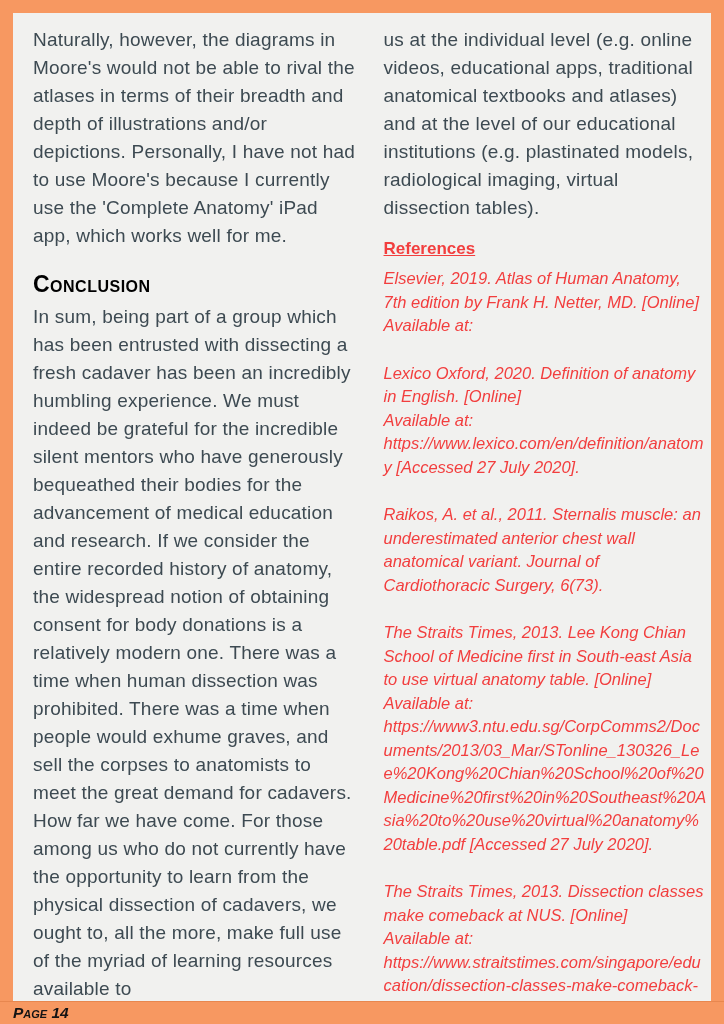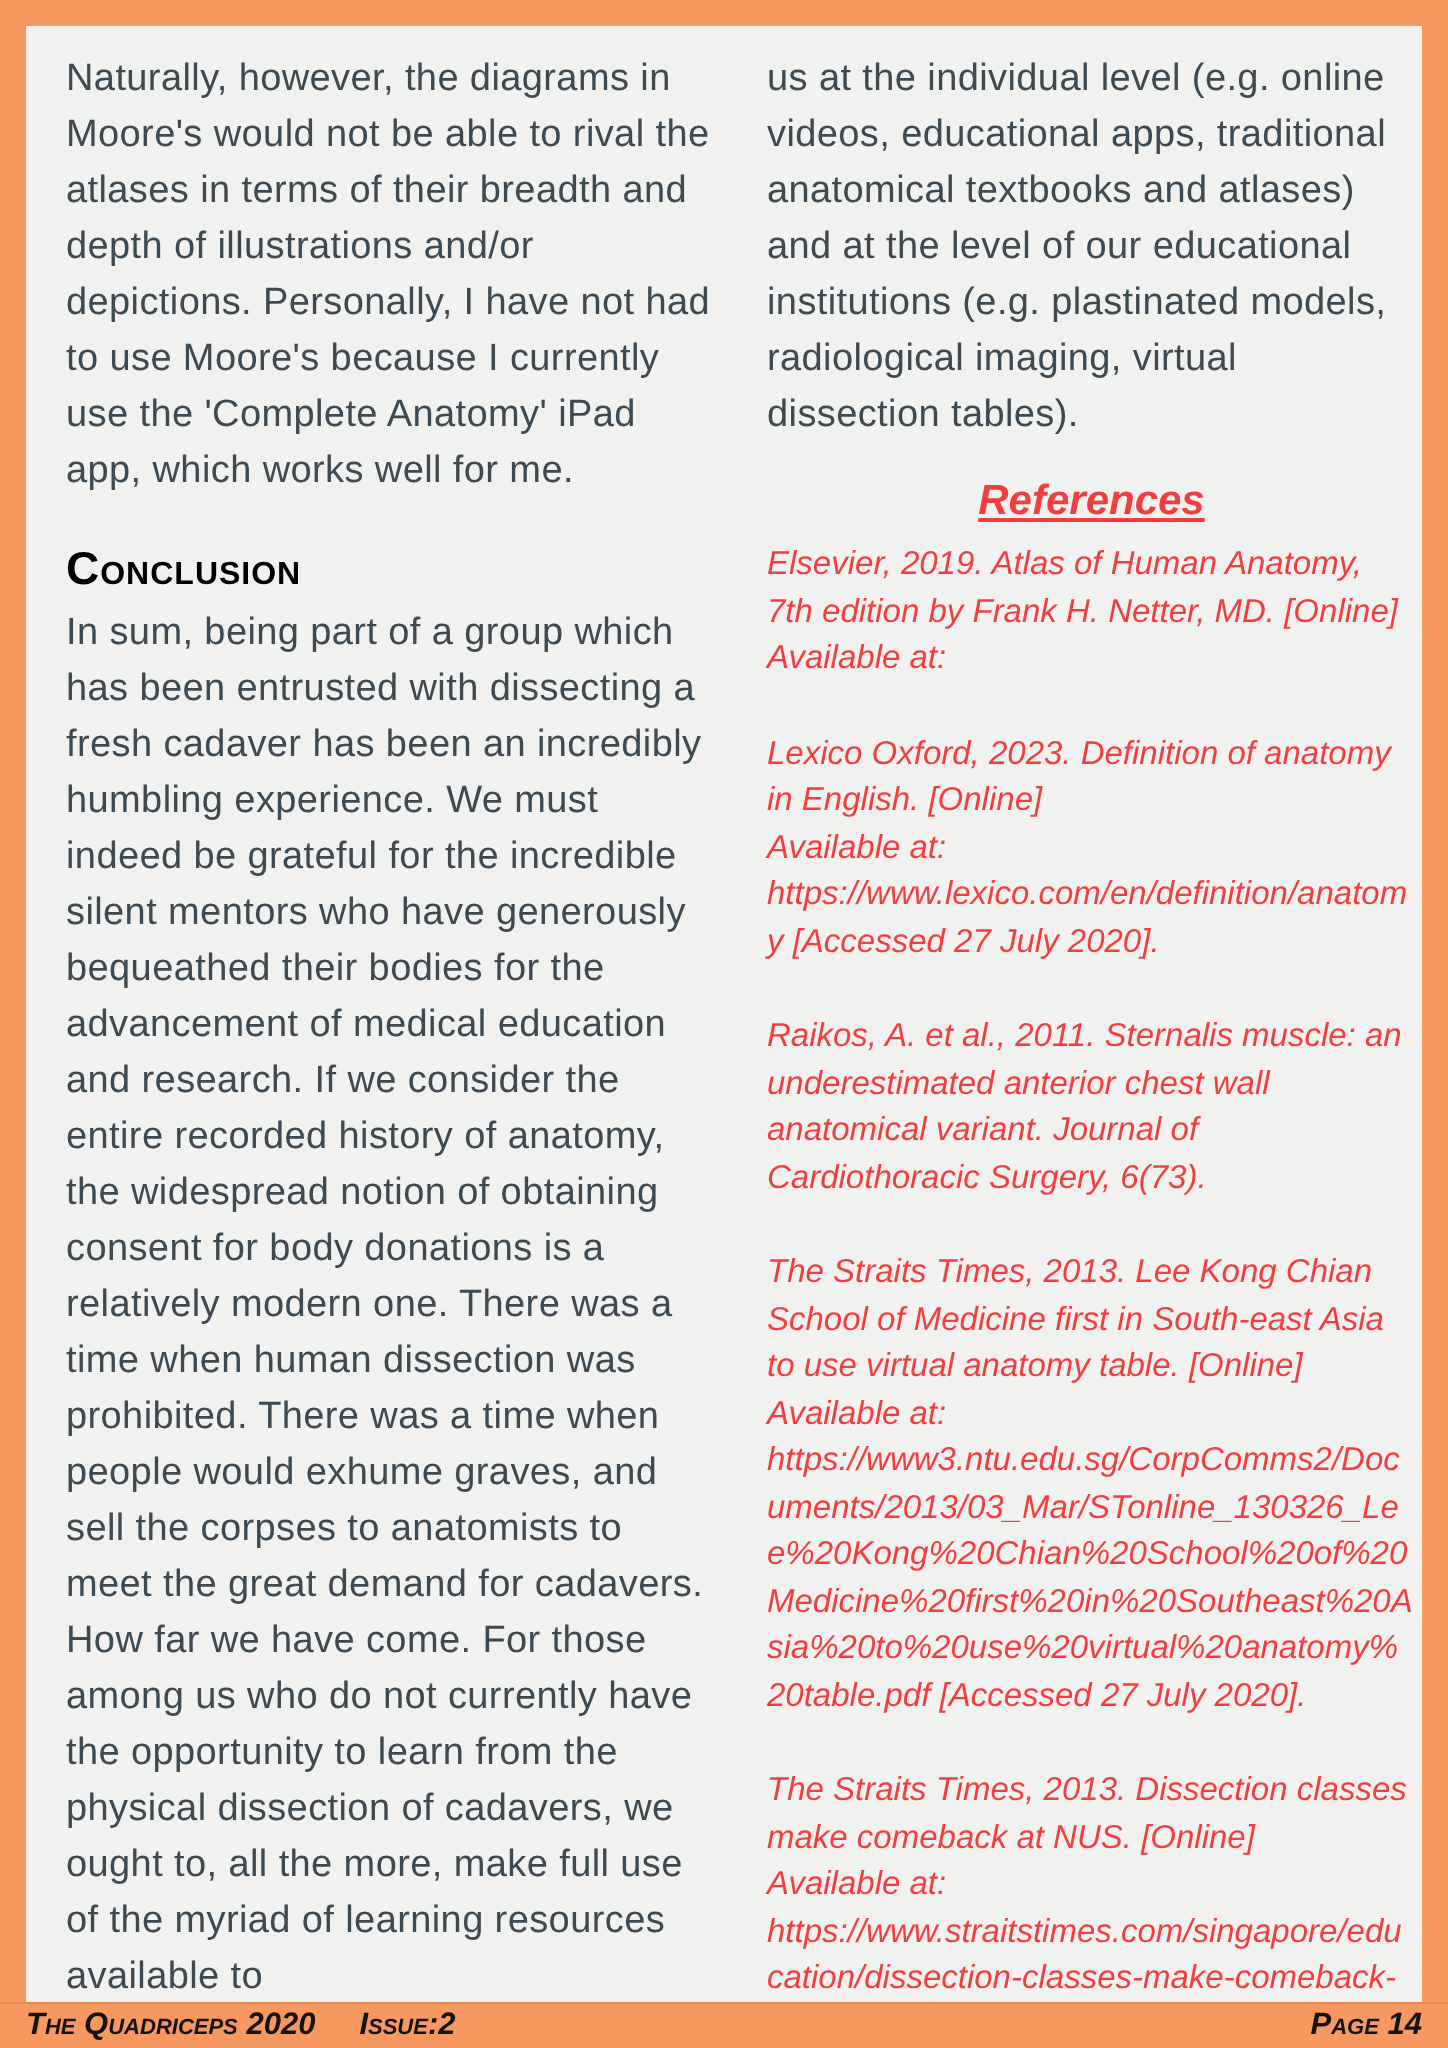--- a/index.html
+++ b/index.html
@@ -31,25 +31,23 @@
     color: #000000;
     font-variant: small-caps;
     font-weight: 800;
     font-size: 23px;
     letter-spacing: 0.5px;
     margin: 21px 0 5px 0;
   }
   .refs-heading {
     color: #F23E3E;
     font-weight: 700;
-    font-style: italic;
-    font-size: 21px;
+    font-size: 17px;
     text-decoration: underline;
     margin: 17px 0 8px 0;
-    text-align: center;
   }
   .ref {
     color: #F23E3E;
     font-style: italic;
     font-size: 16.5px;
     line-height: 23.5px;
     margin: 0 0 24px 0;
   }
   .ref div { overflow-wrap: anywhere; word-break: break-word; }
   .footer {
@@ -85,21 +83,21 @@
     <p class="body-text">us at the individual level (e.g. online videos, educational apps, traditional anatomical textbooks and atlases) and at the level of our educational institutions (e.g. plastinated models, radiological imaging, virtual dissection tables).</p>
 
     <h3 class="refs-heading">References</h3>
 
     <div class="ref">
       <div>Elsevier, 2019. Atlas of Human Anatomy, 7th edition by Frank H. Netter, MD. [Online]</div>
       <div>Available at:</div>
     </div>
 
     <div class="ref">
-      <div>Lexico Oxford, 2023. Definition of anatomy in English. [Online]</div>
+      <div>Lexico Oxford, 2020. Definition of anatomy in English. [Online]</div>
       <div>Available at:</div>
       <div>https://www.lexico.com/en/definition/anatomy [Accessed 27 July 2020].</div>
     </div>
 
     <div class="ref">
       <div>Raikos, A. et al., 2011. Sternalis muscle: an underestimated anterior chest wall anatomical variant. Journal of Cardiothoracic Surgery, 6(73).</div>
     </div>
 
     <div class="ref">
       <div>The Straits Times, 2013. Lee Kong Chian School of Medicine first in South-east Asia to use virtual anatomy table. [Online]</div>
@@ -110,17 +108,14 @@
     <div class="ref">
       <div>The Straits Times, 2013. Dissection classes make comeback at NUS. [Online]</div>
       <div>Available at:</div>
       <div>https://www.straitstimes.com/singapore/education/dissection-classes-make-comeback-at-nus [Accessed 27 July 2020].</div>
     </div>
   </div>
 
 </div>
 
 <div class="footer">
-  <div>
-    <span>The Quadriceps 2020</span><span class="issue">Issue:2</span>
-  </div>
   <div>Page 14</div>
 </div>
 
 </body></html>

